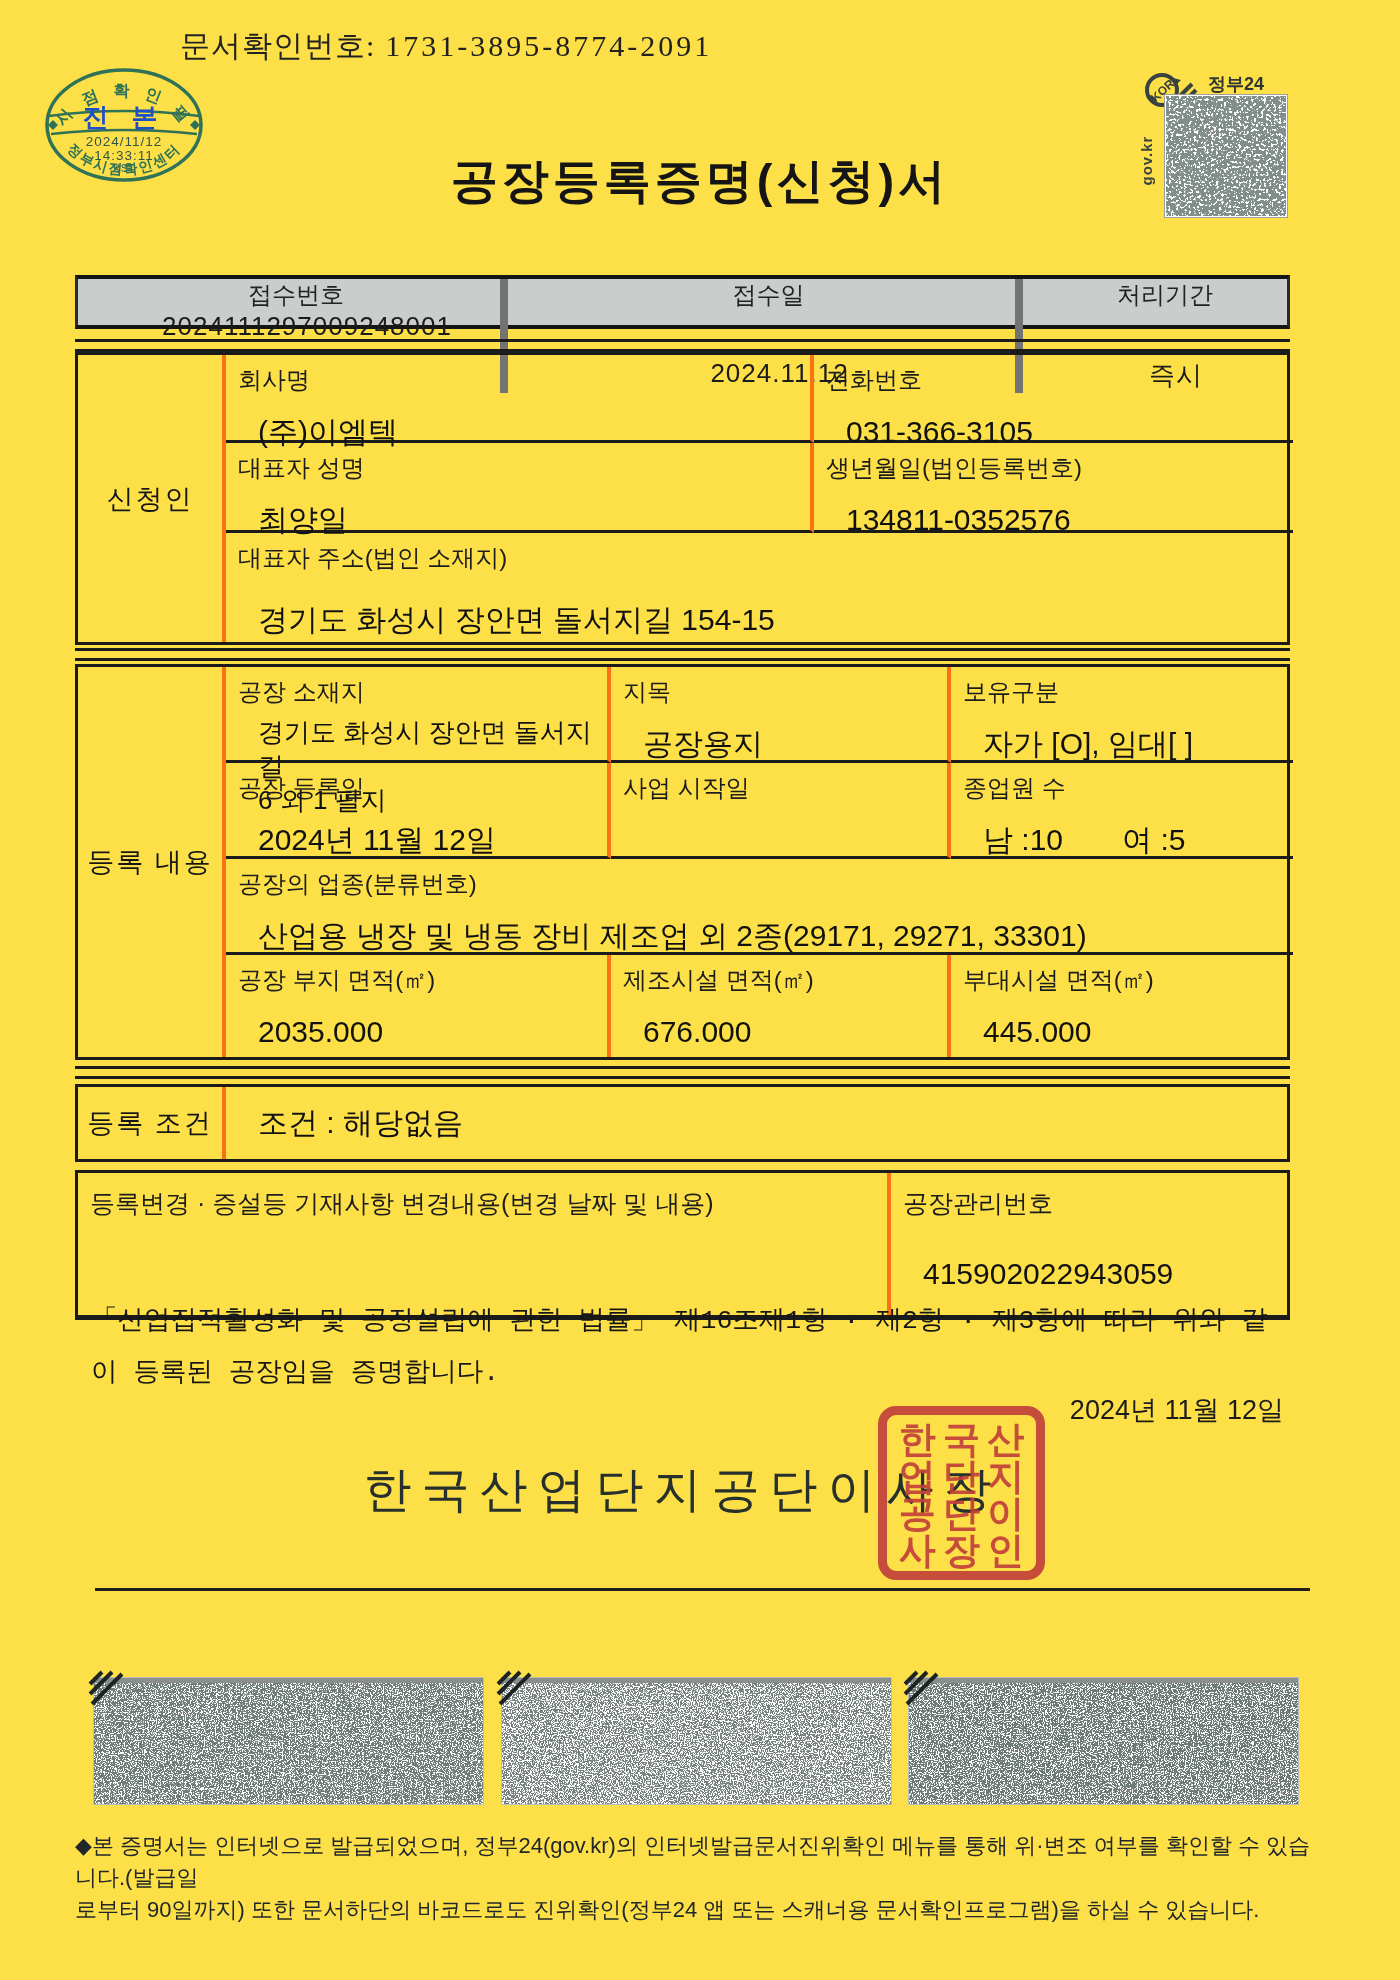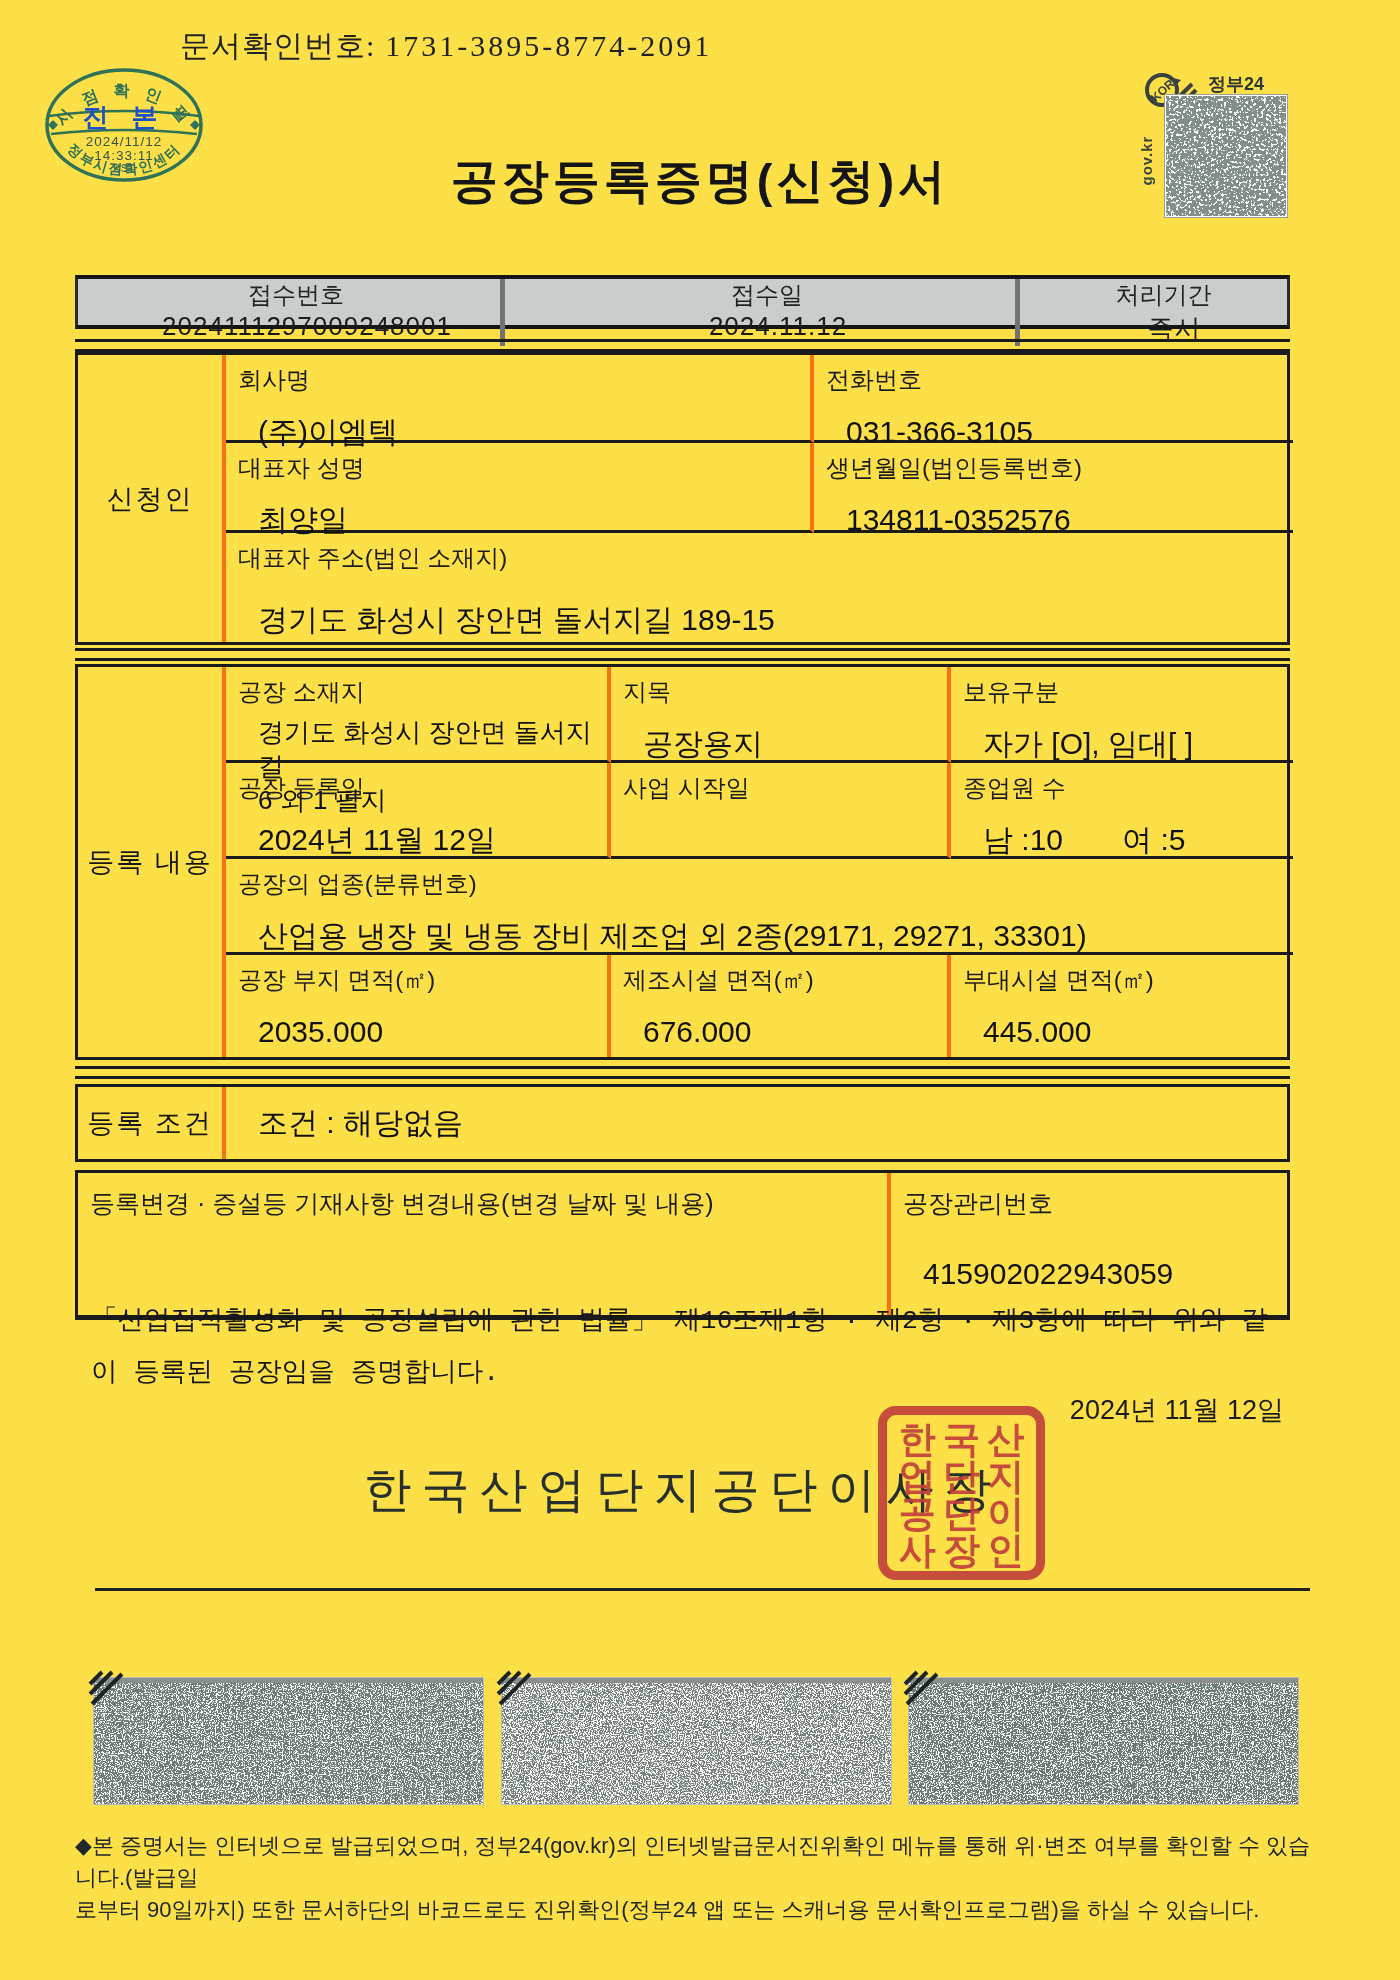--- a/index.html
+++ b/index.html
@@ -21,21 +21,21 @@
   .kor-logo{position:absolute;left:4px;top:8px;}
   .qr-noise{position:absolute;left:28px;top:34px;}
   .title{position:absolute;left:0;top:150px;width:100%;text-align:center;
     font-size:47px;font-weight:bold;letter-spacing:4px;color:#151515;}
   
   .receipt{position:absolute;left:75px;top:275px;width:1215px;height:54px;box-sizing:border-box;
     background:#c9cdcb;border-top:4px solid #151515;border-bottom:4px solid #151515;
     border-left:3px solid #2a2a2a;border-right:3px solid #2a2a2a;
     display:grid;grid-template-columns:422px 515px 278px;}
   .receipt .cell{display:flex;align-items:center;padding-left:14px;box-sizing:border-box;flex-direction:column;}
-  .receipt .cell+.cell{border-left:5px solid #737373;}
+  .receipt .cell+.cell{border-left:8px solid #737373;gap:47px;}
   .receipt .lab{font-size:24px;color:#222;}
   .receipt .val{font-size:26px;margin-left:22px;letter-spacing:1px;}
   
   .dline{position:absolute;left:75px;width:1215px;height:7px;box-sizing:content-box;
     border-top:3px solid #1b1b1b;border-bottom:3px solid #1b1b1b;}
   .sec{position:absolute;left:75px;width:1215px;box-sizing:border-box;
     border:3px solid #1b1b1b;display:grid;}
   .cell{box-sizing:border-box;position:relative;}
   .br{border-right:4px solid #f97316;}
   .bb{border-bottom:3px solid #1b1b1b;}
@@ -174,21 +174,21 @@
     <div class="cell br bb">
       <div class="cl">대표자 성명</div>
       <div class="cv">최양일</div>
     </div>
     <div class="cell bb">
       <div class="cl">생년월일(법인등록번호)</div>
       <div class="cv">134811-0352576</div>
     </div>
     <div class="cell" style="grid-column:2 / span 2">
       <div class="cl">대표자 주소(법인 소재지)</div>
-      <div class="cv" style="padding-top:26px">경기도 화성시 장안면 돌서지길 189-15</div>
+      <div class="cv" style="padding-top:26px">경기도 화성시 장안면 돌서지길 154-15</div>
     </div>
   </div>
 
   <div class="dline" style="top:648px"></div>
 
   <div class="sec registration">
     <div class="cell br seclab" style="grid-row:1 / span 4">등록 내용</div>
     <div class="cell br bb">
       <div class="cl">공장 소재지</div>
       <div class="cv" style="padding-top:8px;font-size:26px">경기도 화성시 장안면 돌서지길

